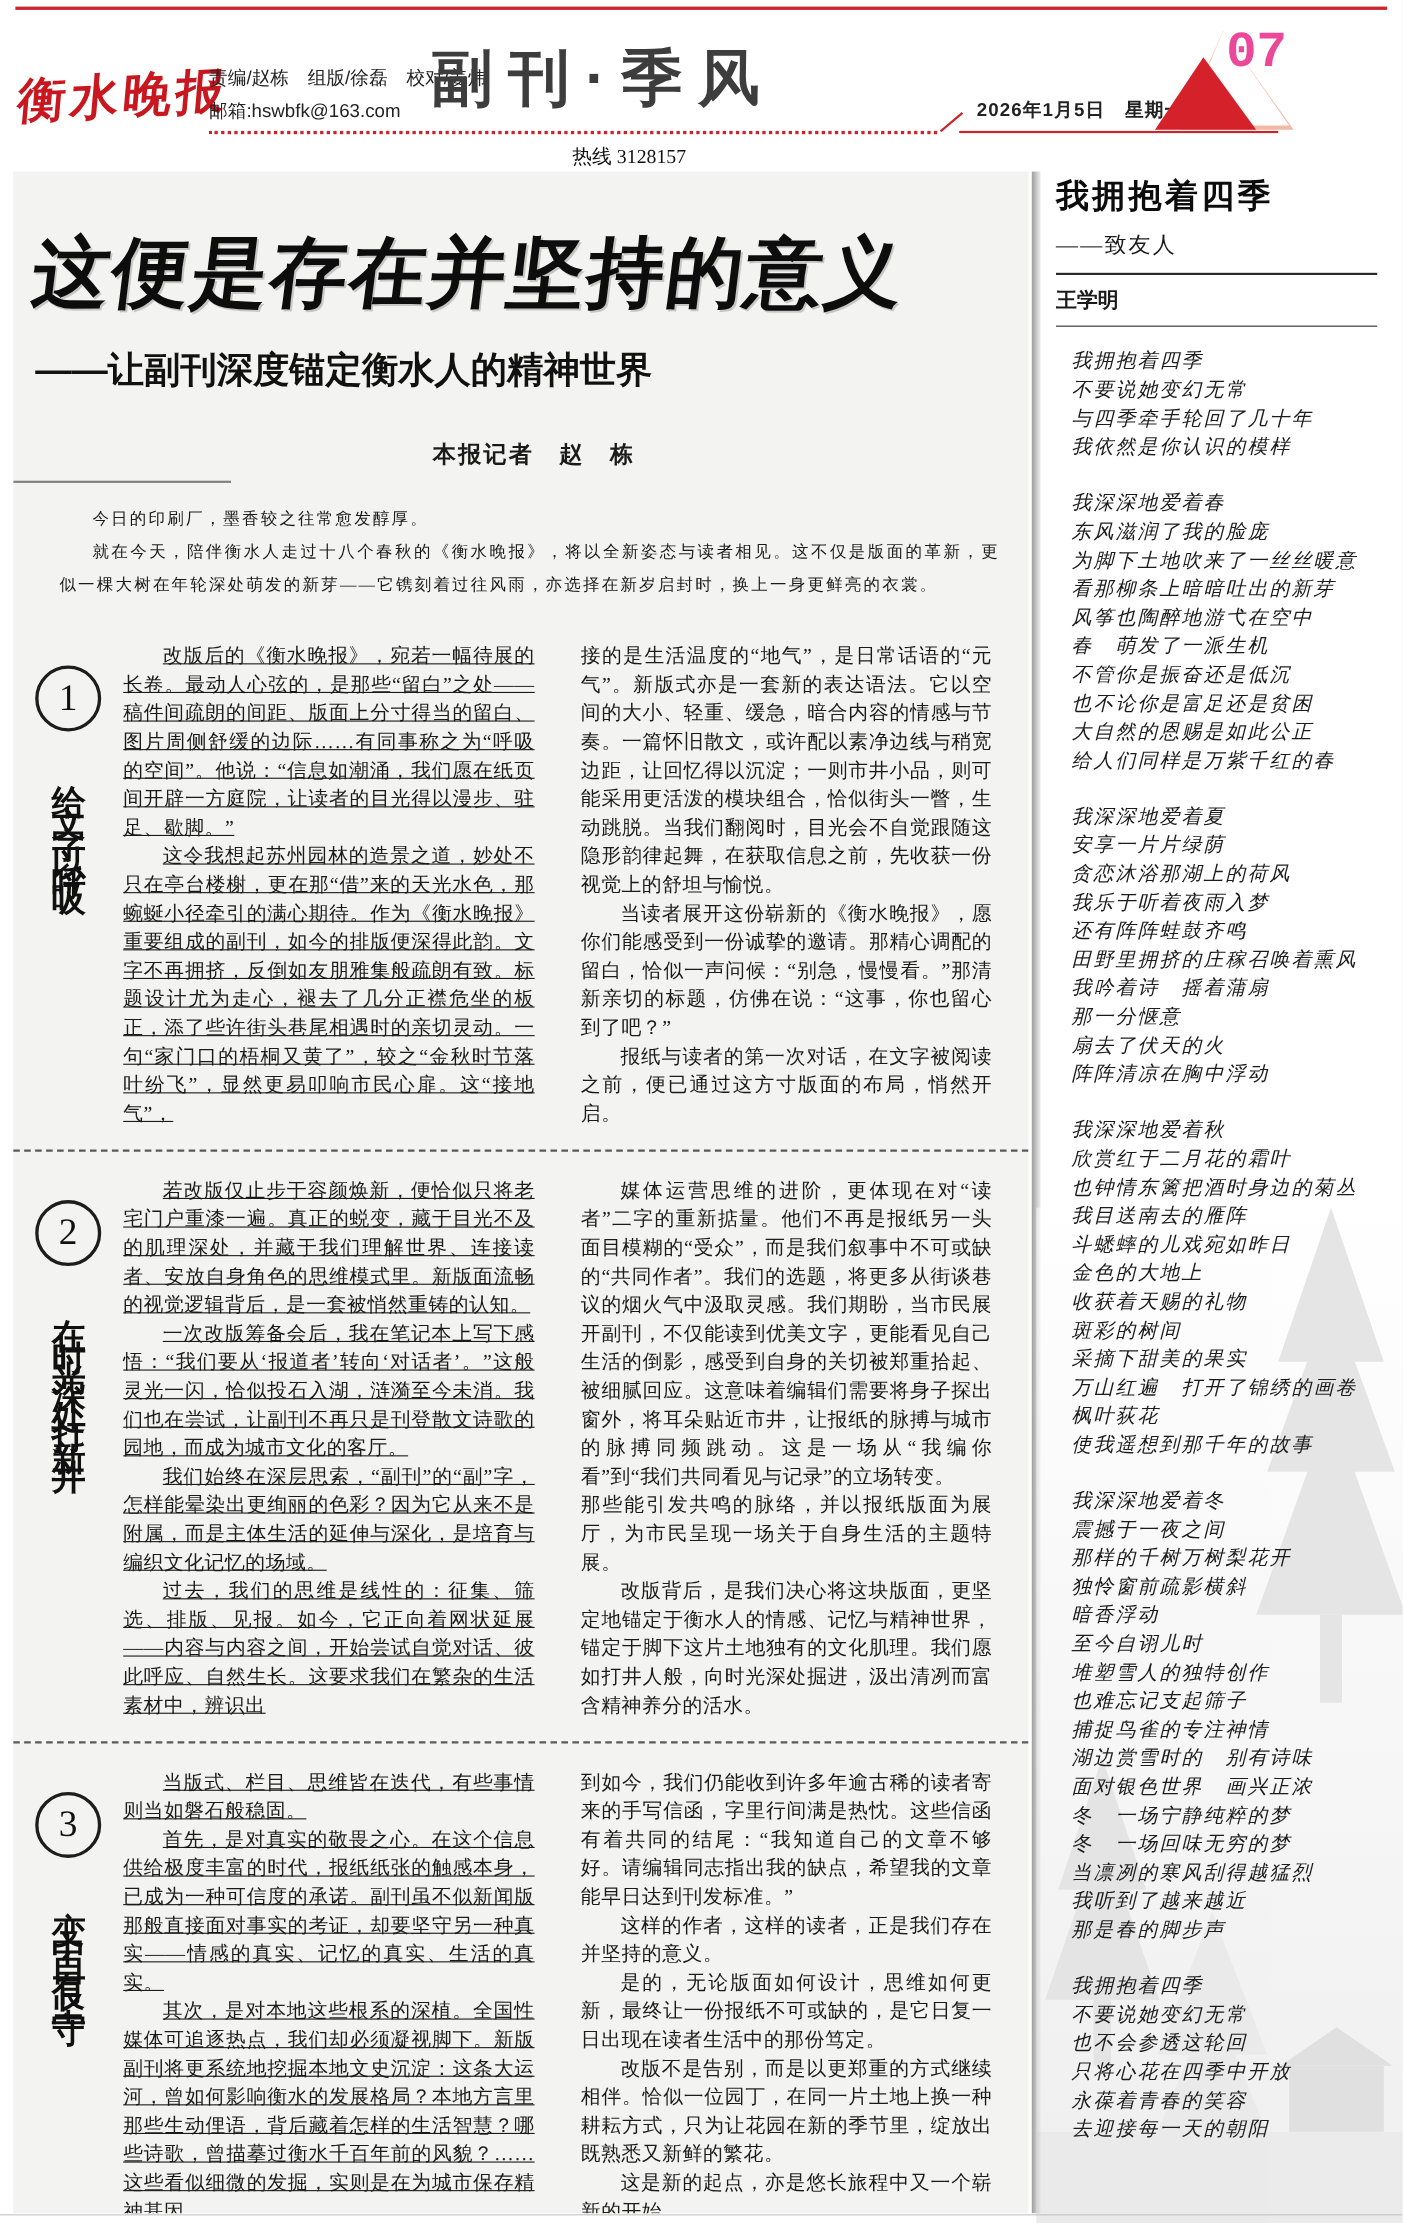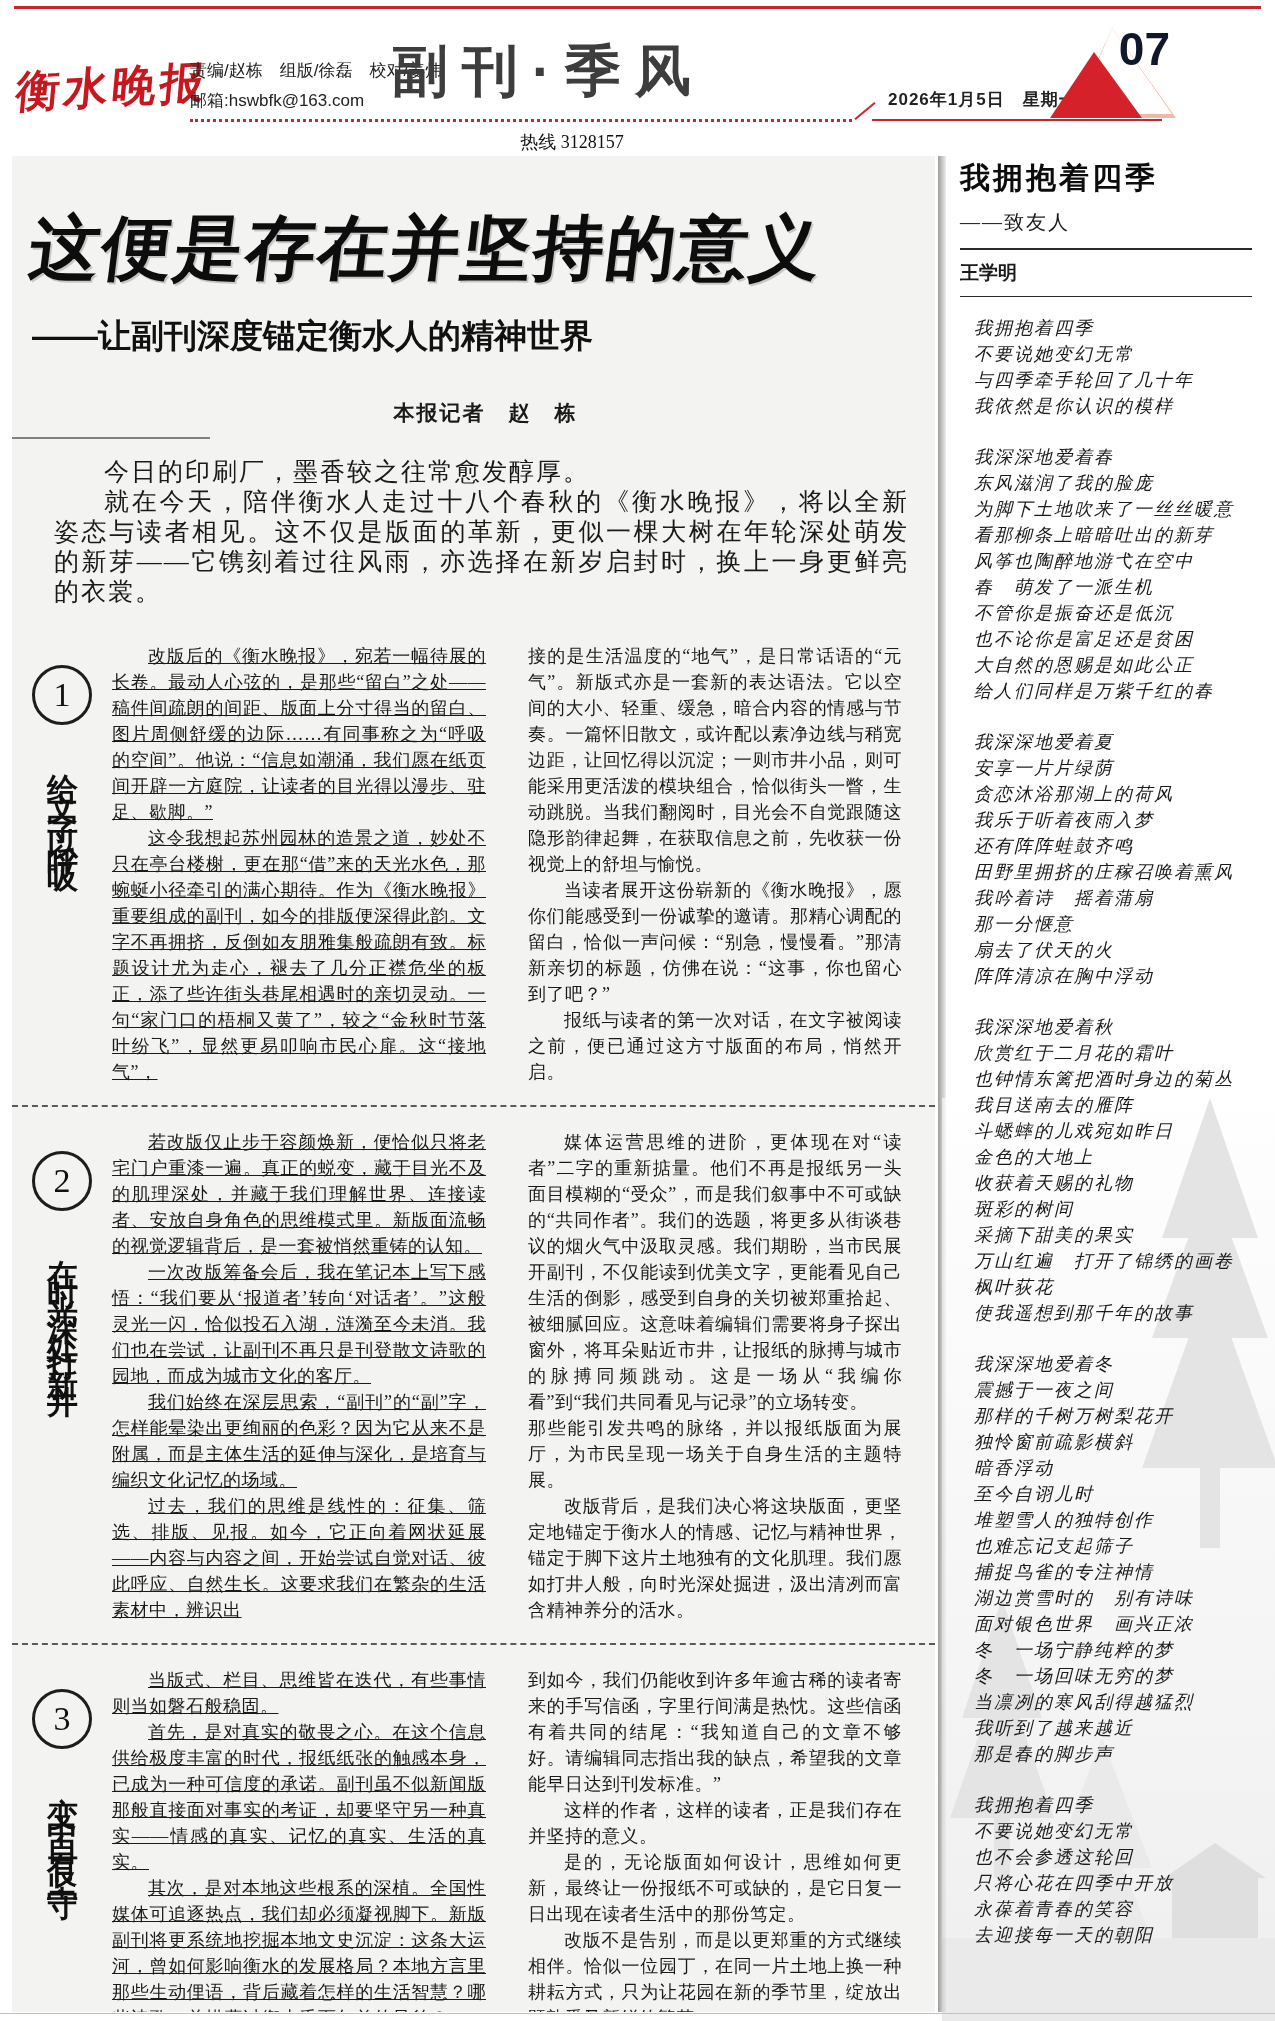--- a/index.html
+++ b/index.html
@@ -17,32 +17,32 @@
   .section-title{position:absolute;left:392px;top:34px;font-family:"Liberation Sans","DejaVu Sans",sans-serif;
         font-size:56px;font-weight:bold;letter-spacing:14px;color:#3d3d3d;white-space:nowrap;}
   .hotline{position:absolute;left:392px;top:130px;width:360px;text-align:center;font-size:18px;color:#111;}
   .date-line{position:absolute;left:888px;top:88px;font-family:"Liberation Sans","DejaVu Sans",sans-serif;
         font-size:17px;font-weight:bold;color:#222;letter-spacing:1px;}
   .dotted-line{position:absolute;top:119px;left:190px;width:662px;border-top:3px dotted #c9252c;}
   .diag-line{position:absolute;top:110px;left:852px;width:26px;border-top:2px solid #c9252c;transform:rotate(-40deg);}
   .solid-redline{position:absolute;top:119px;left:872px;width:290px;border-top:2px solid #c9252c;}
   .page-badge{position:absolute;left:1050px;top:22px;width:130px;height:100px;}
   .page-badge svg{position:absolute;left:0;top:0;}
-  .page-num{position:absolute;right:10px;top:0px;font-family:Liberation Sans, sans-serif;
-        font-size:46px;font-weight:bold;color:#0f172a;}
+  .page-num{position:absolute;right:10px;top:0px;font-family:Liberation Mono, monospace;
+        font-size:46px;font-weight:bold;color:#ec4899;}
   
   .main-panel{position:absolute;left:12px;top:156px;width:923px;height:1856px;background:#f3f3f2;overflow:hidden;}
   .headline{margin:46px 14px 0 18px;font-size:70px;font-weight:bold;color:#0d0d0d;
         transform:skewX(-7deg);letter-spacing:2px;white-space:nowrap;
         text-shadow:2px 2px 0 rgba(0,0,0,0.18);}
   .subhead{margin:18px 0 0 20px;font-family:"Liberation Sans","DejaVu Sans",sans-serif;
         font-size:33px;font-weight:bold;color:#111;}
   .byline{margin:40px 0 2px 24px;font-size:21px;font-weight:bold;letter-spacing:2px;text-align:center;}
   .byline-rule{width:198px;border-bottom:2px solid #808080;margin-top:10px;}
-  .intro{margin:18px 26px 15px 42px;font-size:25px;line-height:30px;letter-spacing:2px;text-align:justify;}
+  .intro{margin:18px 26px 15px 42px;font-size:15px;line-height:30px;letter-spacing:2px;text-align:justify;}
   .intro p{margin:0;text-indent:2em;}
   .sections{margin-top:22px;}
   .section{display:flex;padding:14px 10px 12px 4px;}
   .section.dashed{border-top:2px dashed #5a5a5a;margin-top:8px;padding-top:22px;}
   .rail{width:92px;flex:none;display:flex;flex-direction:column;align-items:center;padding-top:22px;}
   .num-circle{width:54px;height:54px;border:3px solid #1d1d1d;border-radius:50%;
         display:flex;align-items:center;justify-content:center;background:transparent;
         font-family:"Liberation Serif","DejaVu Serif",serif;font-size:34px;color:#111;}
   .v-heading{writing-mode:vertical-rl;font-family:"Liberation Sans","DejaVu Sans",sans-serif;
         font-size:31px;font-weight:bold;letter-spacing:18px;margin-top:24px;color:#101010;}

